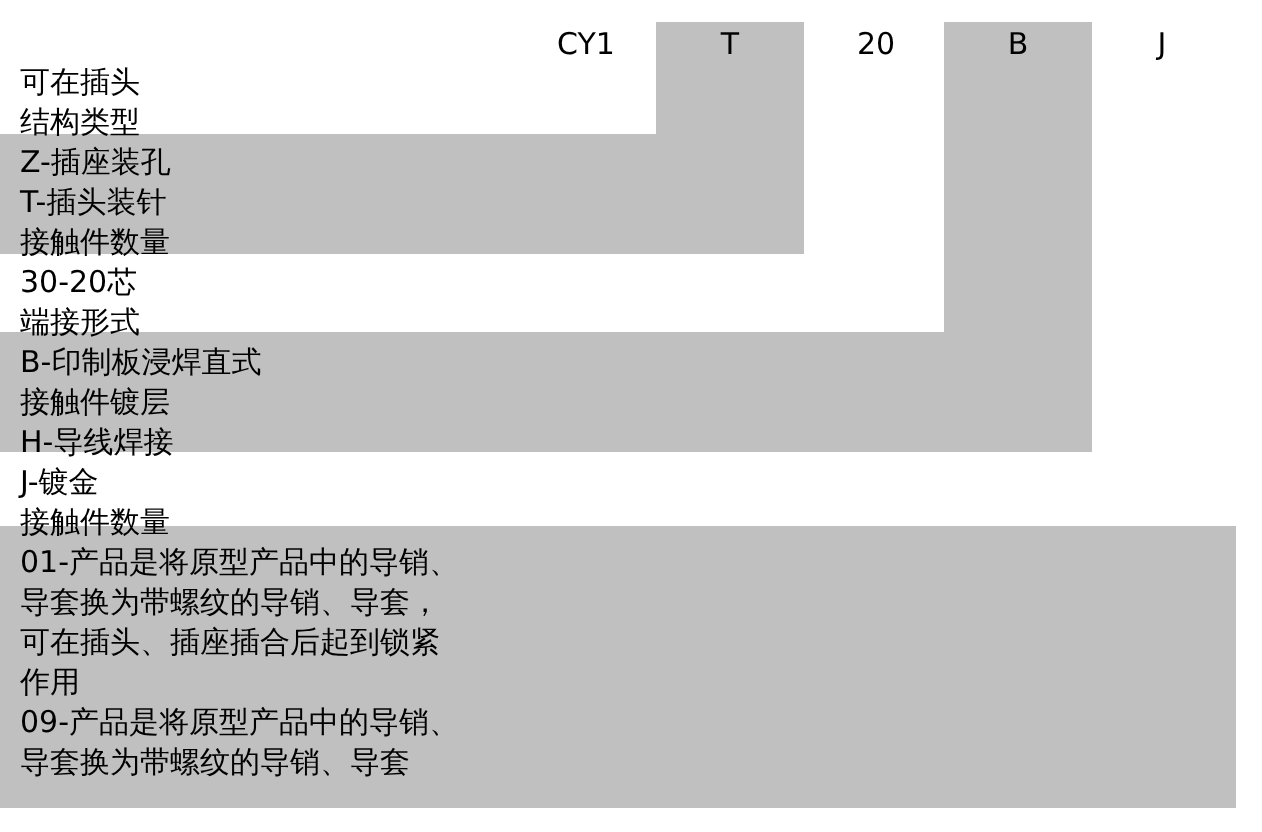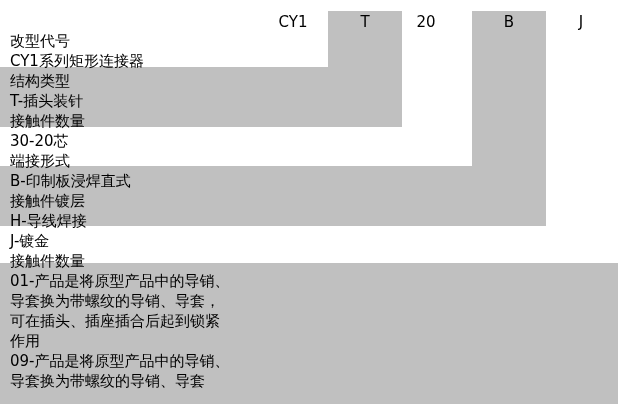--- a/index.html
+++ b/index.html
@@ -28,21 +28,21 @@
   .code-part {
     position: absolute;
     top: 14px;
     transform: translateX(-50%);
     font-size: 15px;
     line-height: 16px;
     white-space: nowrap;
   }
   .code-cy1 { left: 293px; }
   .code-t   { left: 365px; }
-  .code-20  { left: 426px; }
+  .code-20  { left: 438px; }
   .code-b   { left: 509px; }
   .code-j   { left: 581px; }
 
   
   .text-lines {
     position: absolute;
     left: 10px;
     top: 31px;
     font-size: 15px;
     line-height: 20px;
@@ -61,23 +61,23 @@
   <div class="gray-block band-2"></div>
   <div class="gray-block band-3"></div>
 
   <span class="code-part code-cy1">CY1</span>
   <span class="code-part code-t">T</span>
   <span class="code-part code-20">20</span>
   <span class="code-part code-b">B</span>
   <span class="code-part code-j">J</span>
 
   <div class="text-lines">
-    <div>改型代号</div>
-    <div>CY1系列矩形连接器</div>
+    <div>可在插头</div>
     <div>结构类型</div>
+    <div>Z-插座装孔</div>
     <div>T-插头装针</div>
     <div>接触件数量</div>
     <div>30-20芯</div>
     <div>端接形式</div>
     <div>B-印制板浸焊直式</div>
     <div>接触件镀层</div>
     <div>H-导线焊接</div>
     <div>J-镀金</div>
     <div>接触件数量</div>
     <div>01-产品是将原型产品中的导销、</div>

